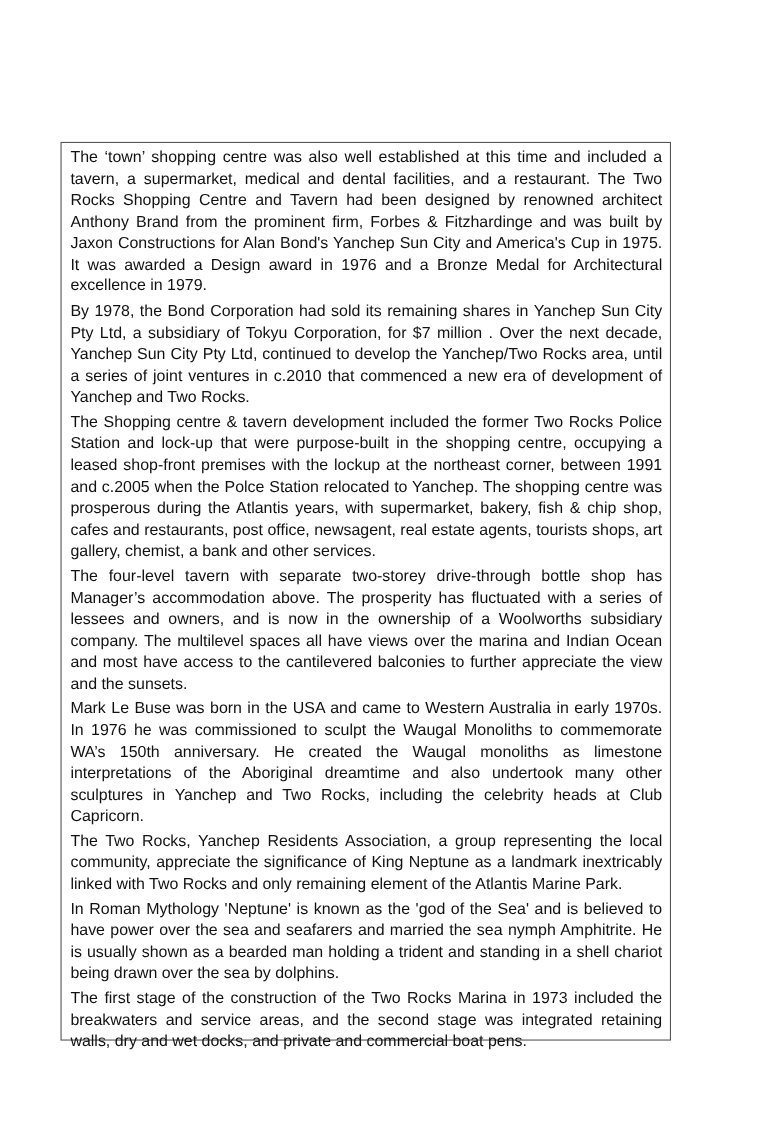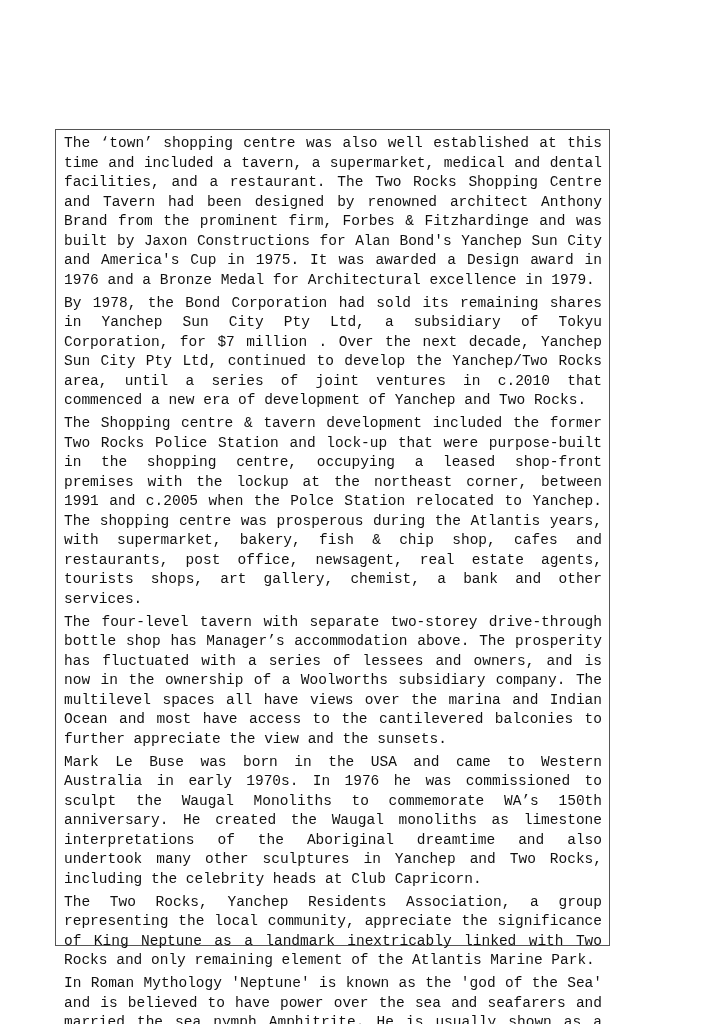--- a/index.html
+++ b/index.html
@@ -7,31 +7,32 @@
   .box {
     position: absolute;
     left: 55px; top: 129px;
     width: 555px; height: 817px;
     border: 1px solid #555555;
     box-sizing: border-box;
     padding: 4px 7px 0 8px;
   }
   .box p {
     margin: 0 0 3.2px 0;
-    font-family: Liberation Mono, monospace;
+    font-family: Liberation Sans, sans-serif;
     font-size: 14.5px;
     line-height: 19.55px;
     color: #111111;
     text-align: justify;
   }
 </style>
 </head>
 <body>
 
 <div class="box">
   <p>The ‘town’ shopping centre was also well established at this time and included a tavern, a supermarket, medical and dental facilities, and a restaurant. The Two Rocks Shopping Centre and Tavern had been designed by renowned architect Anthony Brand from the prominent firm, Forbes &amp; Fitzhardinge and was built by Jaxon Constructions for Alan Bond's Yanchep Sun City and America's Cup in 1975. It was awarded a Design award in 1976 and a Bronze Medal for Architectural excellence in 1979.</p>
   <p>By 1978, the Bond Corporation had sold its remaining shares in Yanchep Sun City Pty Ltd, a subsidiary of Tokyu Corporation,  for $7 million . Over the next decade, Yanchep Sun City Pty Ltd, continued to develop the Yanchep/Two Rocks area, until a series of joint ventures in c.2010 that commenced a new era of development of Yanchep and Two Rocks.</p>
   <p>The Shopping centre &amp; tavern development included the former Two Rocks Police Station and lock-up that were purpose-built in the shopping centre, occupying a leased shop-front premises with the lockup at the northeast corner, between 1991 and c.2005 when  the Polce Station  relocated to Yanchep. The shopping centre was prosperous during the Atlantis years, with supermarket, bakery, fish &amp; chip shop, cafes and restaurants, post office, newsagent, real estate agents, tourists shops, art gallery, chemist, a bank and other services.</p>
   <p>The four-level tavern with separate two-storey drive-through bottle shop has Manager’s accommodation above. The prosperity has fluctuated with a series of lessees and owners, and is now in the ownership of a Woolworths subsidiary company. The multilevel spaces all have  views over the marina and Indian Ocean and most have access to the cantilevered balconies to further appreciate the view and the sunsets.</p>
   <p>Mark Le Buse was born in the USA and came to Western Australia in early 1970s. In 1976 he was commissioned to sculpt the Waugal Monoliths to commemorate WA’s 150th anniversary. He created the Waugal monoliths as limestone interpretations of the Aboriginal dreamtime  and also undertook many other sculptures in Yanchep and Two Rocks, including the celebrity heads at Club Capricorn.</p>
   <p>The Two Rocks, Yanchep Residents Association, a group representing the local community, appreciate the significance of King Neptune as a landmark inextricably linked with Two Rocks and only remaining element of the Atlantis Marine Park.</p>
   <p>In Roman Mythology 'Neptune' is known as the 'god of the Sea' and is believed to have power over the sea and seafarers and married the sea nymph Amphitrite. He is usually shown as a bearded man holding a trident and standing in a shell chariot being drawn over the sea by dolphins.</p>
+  <p>The first stage of the construction of the Two Rocks Marina in 1973 included the breakwaters and service areas, and the second stage was integrated retaining walls, dry and wet docks, and private and commercial boat pens.</p>
 </div>
 
 </body></html>

